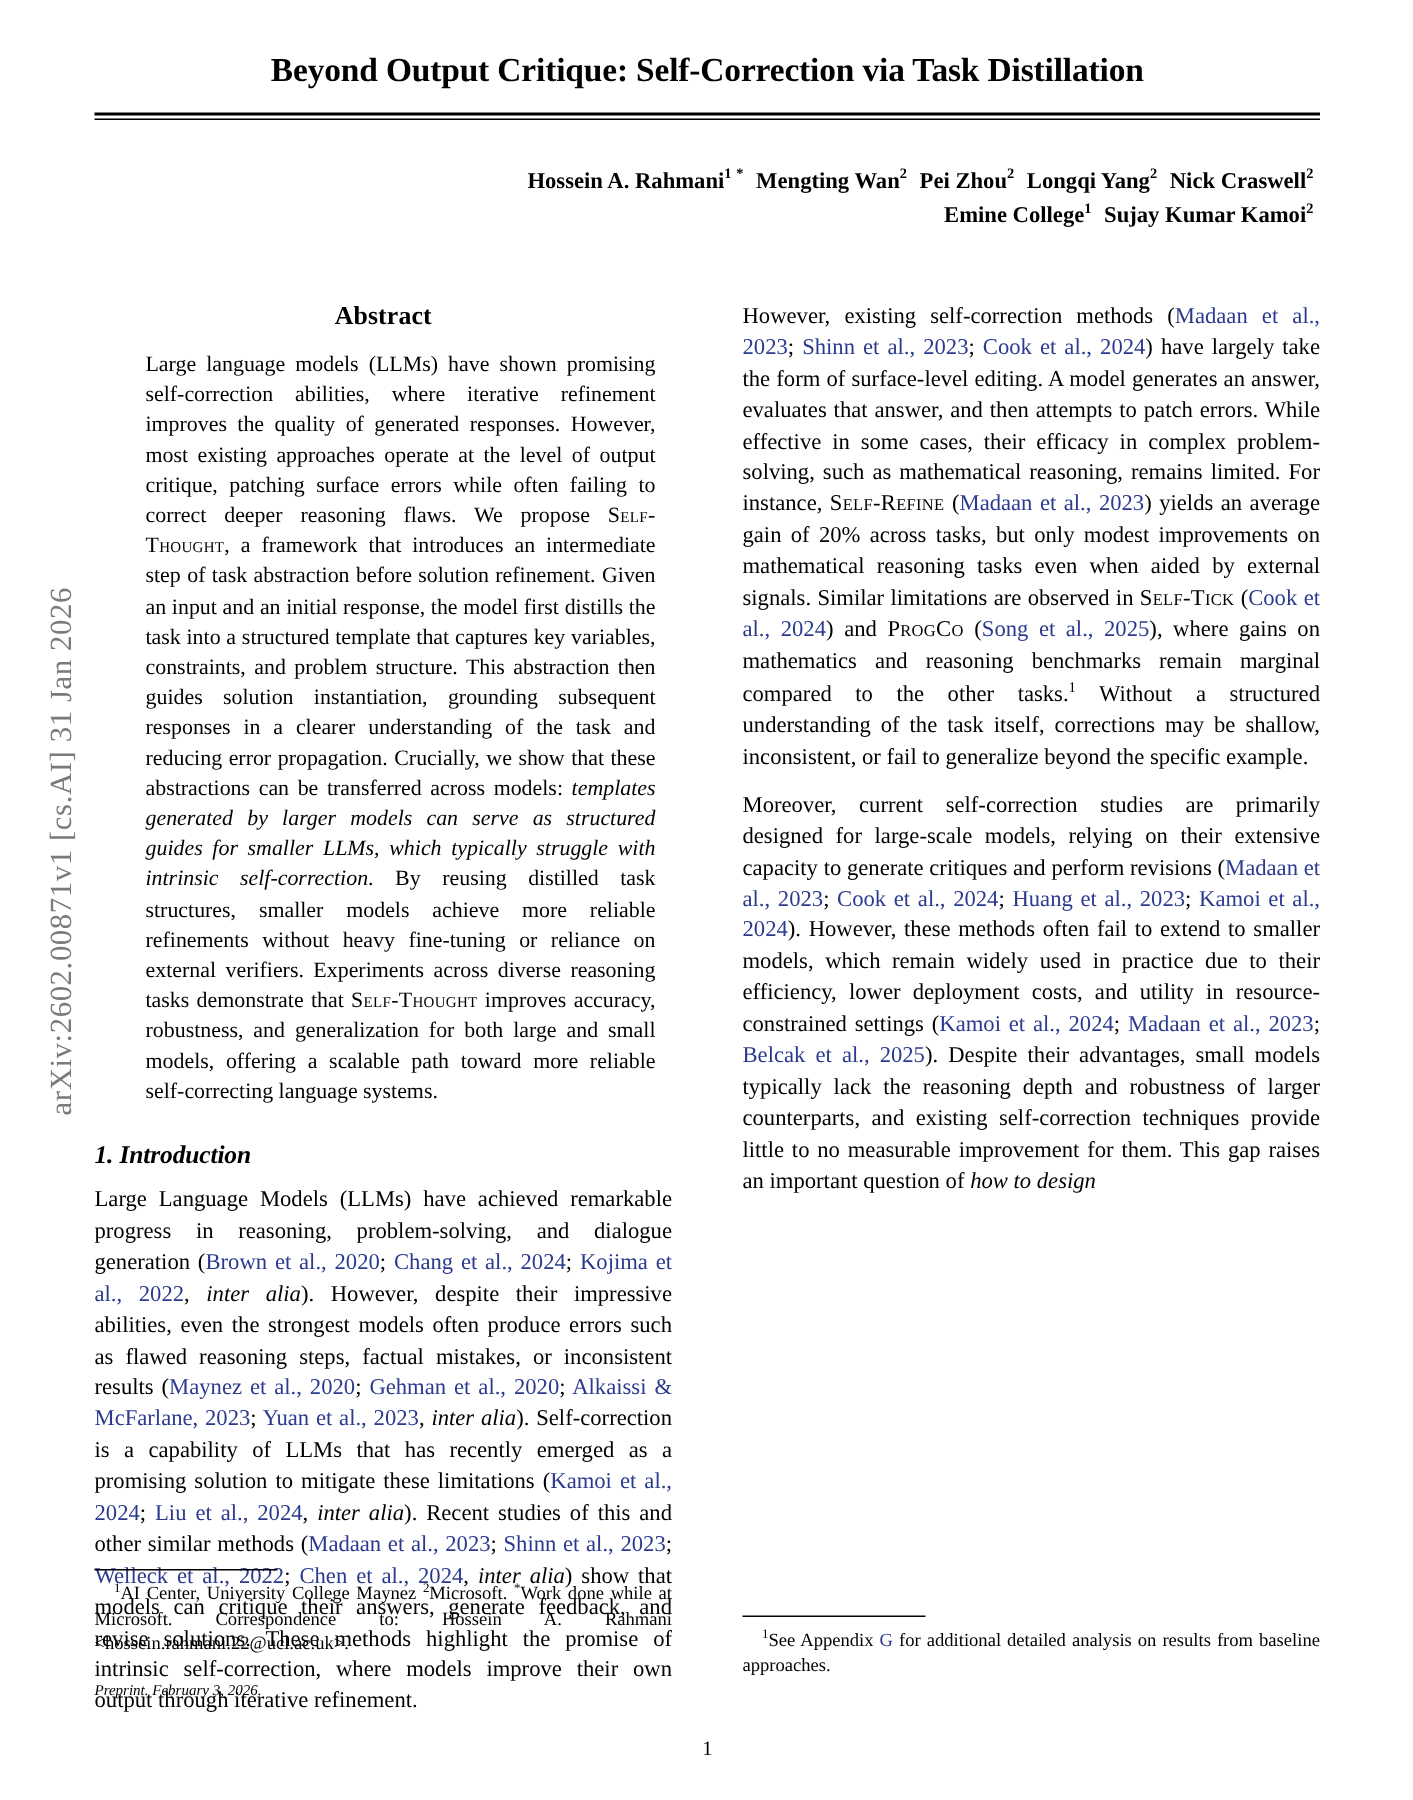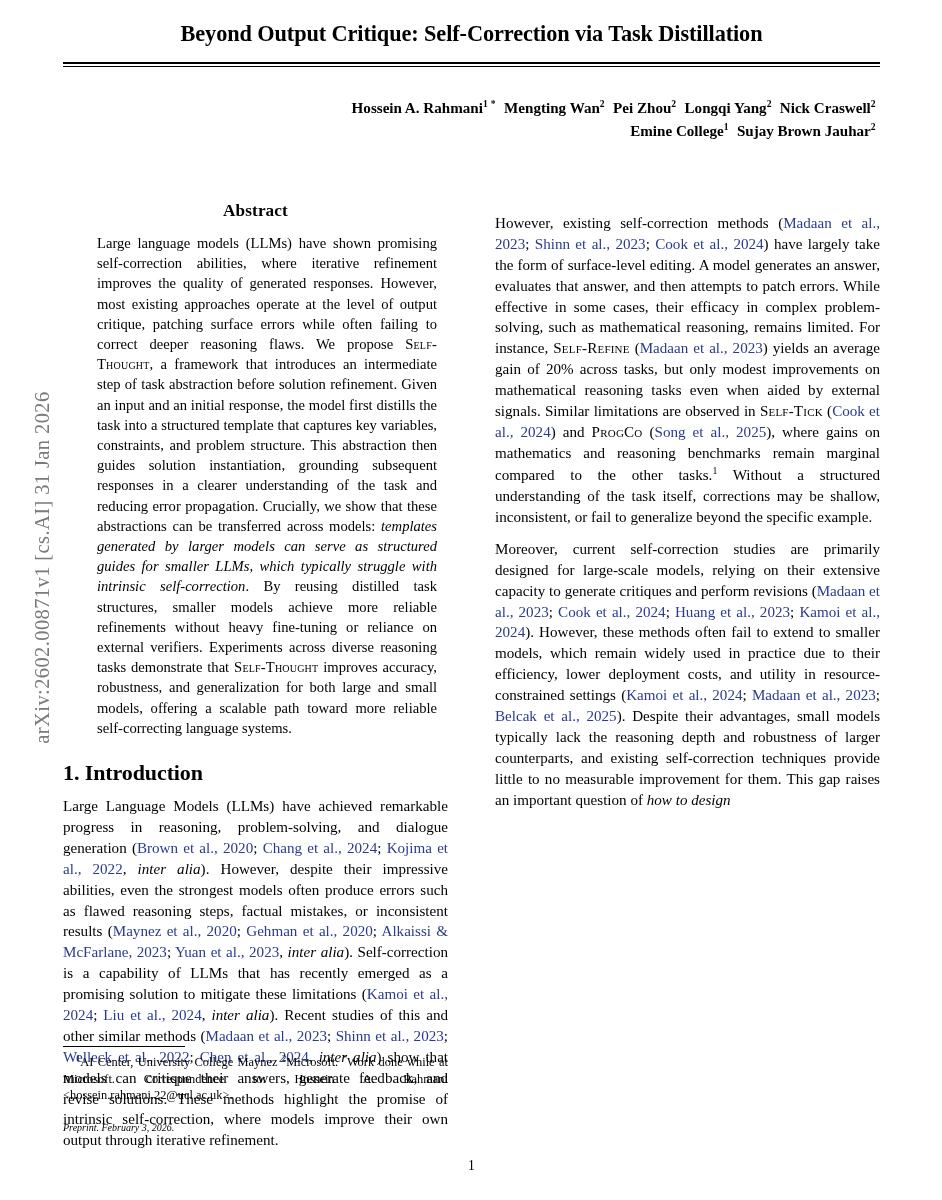--- a/index.html
+++ b/index.html
@@ -38,21 +38,21 @@
   
   .content {
     position: absolute;
     left: 63px;
     top: 0;
     width: 817px;
     height: 1200px;
   }
   .paper-title {
     margin: 0;
-    padding-top: 20px;
+    padding-top: 33px;
     text-align: center;
     font-size: 22.3px;
     font-weight: bold;
     letter-spacing: -0.1px;
     line-height: 1.25;
   }
   .rule-thick {
     margin-top: 14px;
     height: 2.4px;
     background: #000;
@@ -87,21 +87,21 @@
     left: 0;
     width: 817px;
     height: 960px;
   }
   .col {
     position: absolute;
     top: 0;
     width: 385px;
   }
   .col-left  { left: 0px; }
-  .col-right { left: 432px; margin-top: 12px; }
+  .col-right { left: 432px; }
 
   .abstract-head {
     text-align: center;
     font-size: 17.2px;
     font-weight: bold;
     margin: 0 0 9px 0;
     letter-spacing: 0.1px;
   }
   .abstract-body {
     margin: 12px;
@@ -116,23 +116,24 @@
   p.body-par {
     margin: 0 0 11.5px 0;
     font-size: 15.1px;
     line-height: 1.385;
     text-align: justify;
     text-justify: inter-word;
     hyphens: manual;
   }
   .sec-head {
     margin: 22px 0 10px 0;
-    font-size: 22px;
+    font-size: 17px;
     font-weight: bold;
     letter-spacing: -0.1px;
+    font-style: italic;
   }
   .cite { color: #2b3a8f; }
   .sc {
     font-variant: small-caps;
     letter-spacing: 0.2px;
   }
   .it { font-style: italic; }
   sup.fn {
     font-size: 9.8px;
     vertical-align: super;
@@ -190,21 +191,21 @@
     <h1 class="paper-title">Beyond Output Critique: Self-Correction via Task Distillation</h1>
 
     <div class="rule-thick"></div>
     <div class="rule-thin"></div>
 
     <div class="authors">
       <div>
         <span class="auth"><span>Hossein A. Rahmani</span><sup>1 *</sup></span><span class="auth"><span>Mengting Wan</span><sup>2</sup></span><span class="auth"><span>Pei Zhou</span><sup>2</sup></span><span class="auth"><span>Longqi Yang</span><sup>2</sup></span><span class="auth"><span>Nick Craswell</span><sup>2</sup></span>
       </div>
       <div>
-        <span class="auth"><span>Emine College</span><sup>1</sup></span><span class="auth"><span>Sujay Brown Jauhar</span><sup>2</sup></span>
+        <span class="auth"><span>Emine College</span><sup>1</sup></span><span class="auth"><span>Sujay Kumar Kamoi</span><sup>2</sup></span>
       </div>
     </div>
 
     <div class="columns">
 
       <div class="col col-left">
 
         <div class="abstract-head">Abstract</div>
 
         <p class="abstract-body"><span>Large language models (LLMs) have shown promising self-correction abilities, where iterative refinement improves the quality of generated responses. However, most existing approaches operate at the level of output critique, patching surface errors while often failing to correct deeper reasoning flaws. We propose </span><span class="sc">Self-Thought</span><span>, a framework that introduces an intermediate step of task abstraction before solution refinement. Given an input and an initial response, the model first distills the task into a structured template that captures key variables, constraints, and problem structure. This abstraction then guides solution instantiation, grounding subsequent responses in a clearer understanding of the task and reducing error propagation. Crucially, we show that these abstractions can be transferred across models: </span><span class="it">templates generated by larger models can serve as structured guides for smaller LLMs, which typically struggle with intrinsic self-correction</span><span>. By reusing distilled task structures, smaller models achieve more reliable refinements without heavy fine-tuning or reliance on external verifiers. Experiments across diverse reasoning tasks demonstrate that </span><span class="sc">Self-Thought</span><span> improves accuracy, robustness, and generalization for both large and small models, offering a scalable path toward more reliable self-correcting language systems.</span></p>
@@ -223,17 +224,21 @@
 
       </div>
     </div>
 
     <div class="footnote-block fn-left">
       <div class="fn-rule"></div>
       <p class="fn-text"><span class="fn-indent"></span><sup>1</sup><span>AI Center, University College Maynez </span><sup>2</sup><span>Microsoft. </span><sup>*</sup><span>Work done while at Microsoft. Correspondence to: Hossein A. Rahmani &lt;hossein.rahmani.22@ucl.ac.uk&gt;.</span></p>
       <div class="preprint">Preprint. February 3, 2026.</div>
     </div>
 
+    <div class="footnote-block fn-right">
+      <div class="fn-rule"></div>
+      <p class="fn-text"><span class="fn-indent"></span><sup>1</sup><span>See Appendix </span><span class="cite">G</span><span> for additional detailed analysis on results from baseline approaches.</span></p>
+    </div>
 
     <div class="page-number">1</div>
 
   </div>
 </div>
 
 </body></html>

